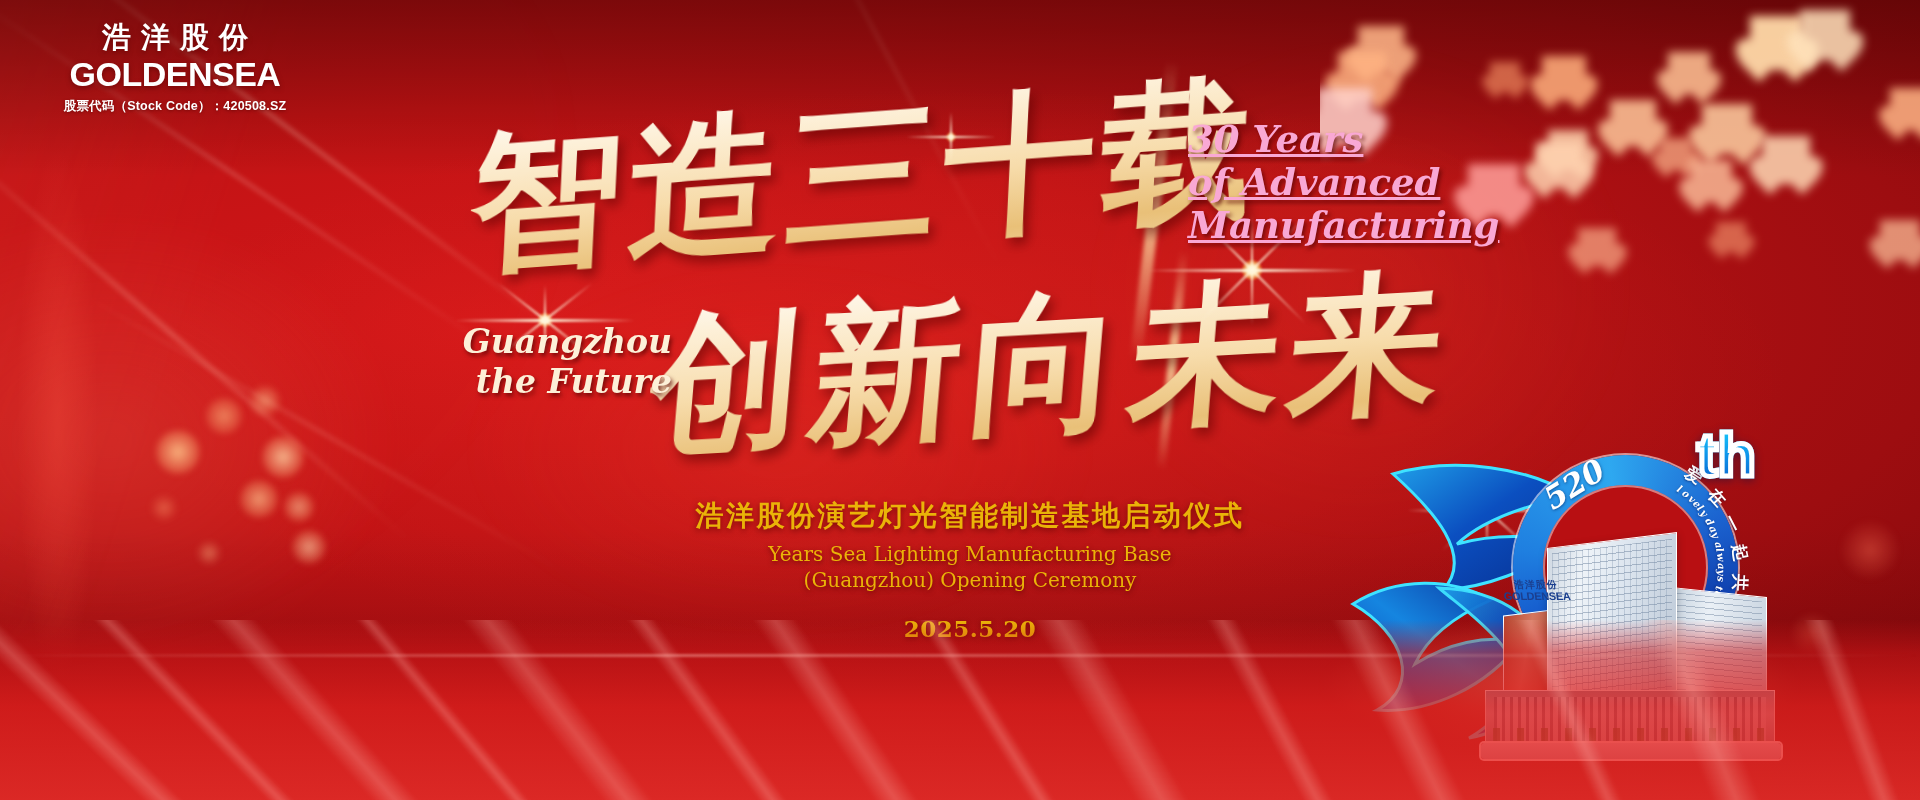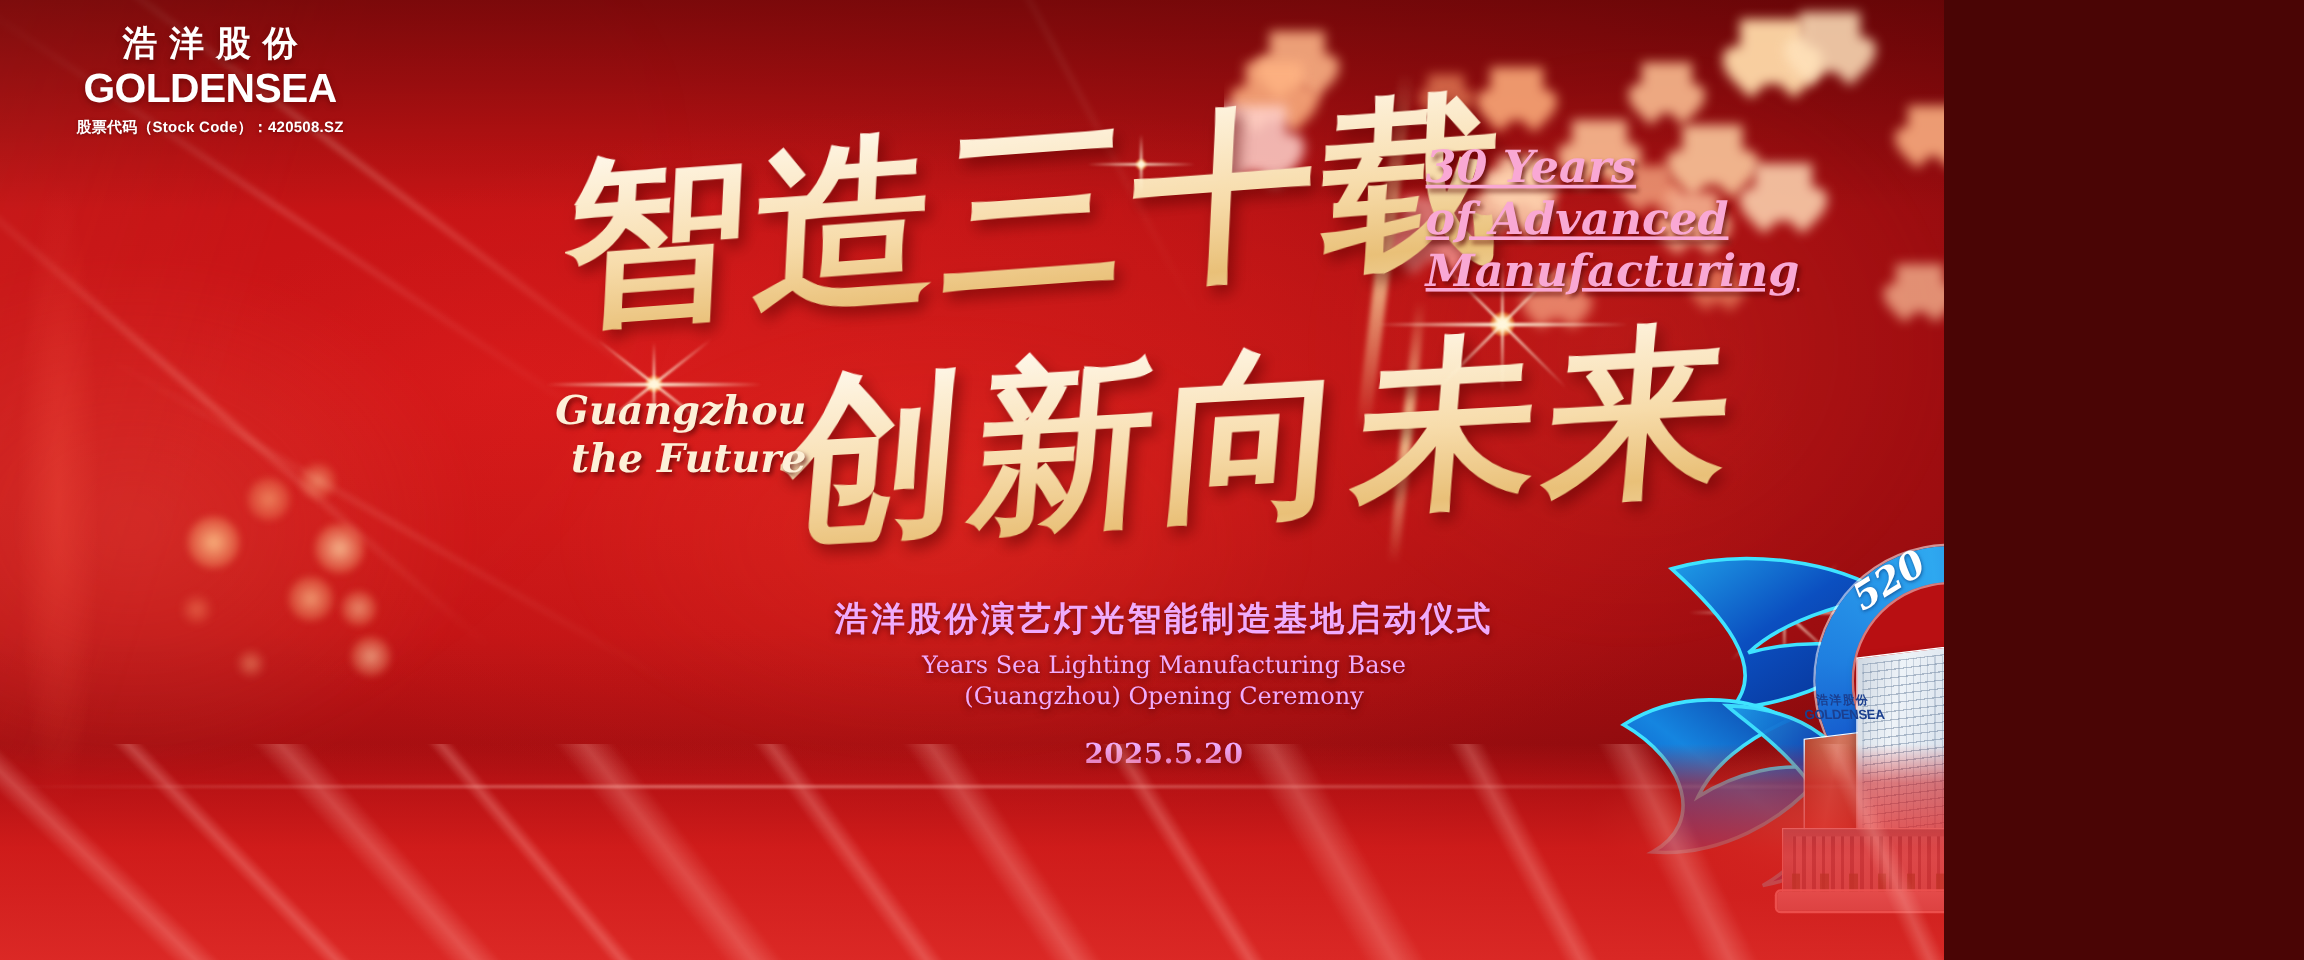--- a/index.html
+++ b/index.html
@@ -1,19 +1,19 @@
 <!DOCTYPE html>
 <html><head>
 <meta charset="utf-8">
 <title>Golden Sea 30th Anniversary Banner</title>
 <style>
   html,body{margin:0;padding:0;background:#4a0505;}
   *{box-sizing:border-box;}
   .stage{
-    position:relative;width:1620px;height:800px;overflow:hidden;
+    position:relative;width:1920px;height:800px;overflow:hidden;
     font-family:"Liberation Sans","DejaVu Sans",sans-serif;
     background:#b80f12;
     user-select:none;
   }
 
   
   .bg-base{
     position:absolute;inset:0;
     background:
       radial-gradient(130% 95% at 26% 40%, #d4181a 0%, #c11315 28%, #9d0d10 58%, #77070a 82%, #5e0407 100%);
@@ -129,21 +129,21 @@
   .en-left{
     position:absolute;left:452px;top:322px;width:220px;text-align:right;
     font-family:"DejaVu Serif","Liberation Serif",serif;
     font-style:italic;font-weight:700;font-size:33px;line-height:1.22;
     color:#fdf0d8;
     text-shadow:2px 3px 4px rgba(90,4,4,.75);
   }
 
   
   .subtitle{
-    position:absolute;left:690px;top:498px;width:560px;text-align:center;color:#f0abfc;
+    position:absolute;left:690px;top:498px;width:560px;text-align:center;color:#eab308;
   }
   .sub-cn{
     font-size:28px;font-weight:700;letter-spacing:2.5px;line-height:1.25;
     text-shadow:0 2px 6px rgba(90,4,4,.8);
     white-space:nowrap;
   }
   .sub-en{
     font-family:"DejaVu Serif","Liberation Serif",serif;
     font-size:20px;font-weight:400;line-height:1.28;margin-top:9px;
     text-shadow:0 2px 5px rgba(90,4,4,.8);

